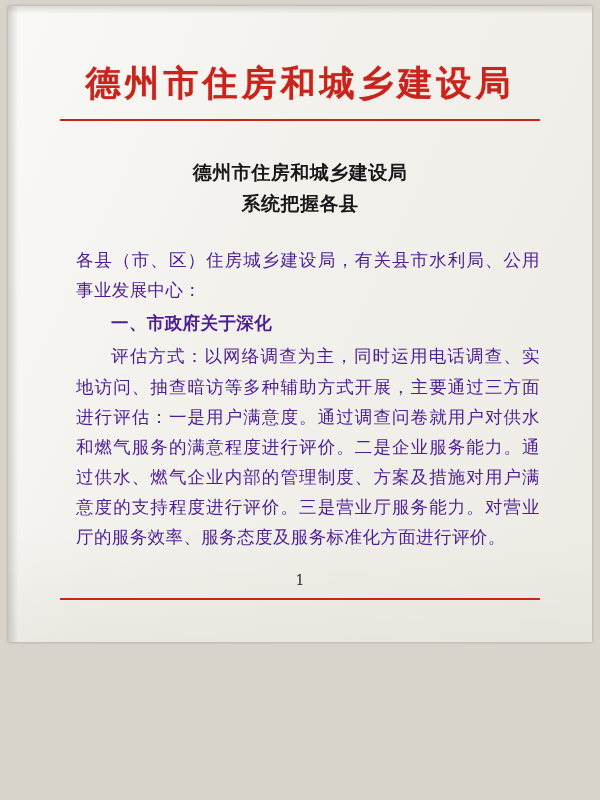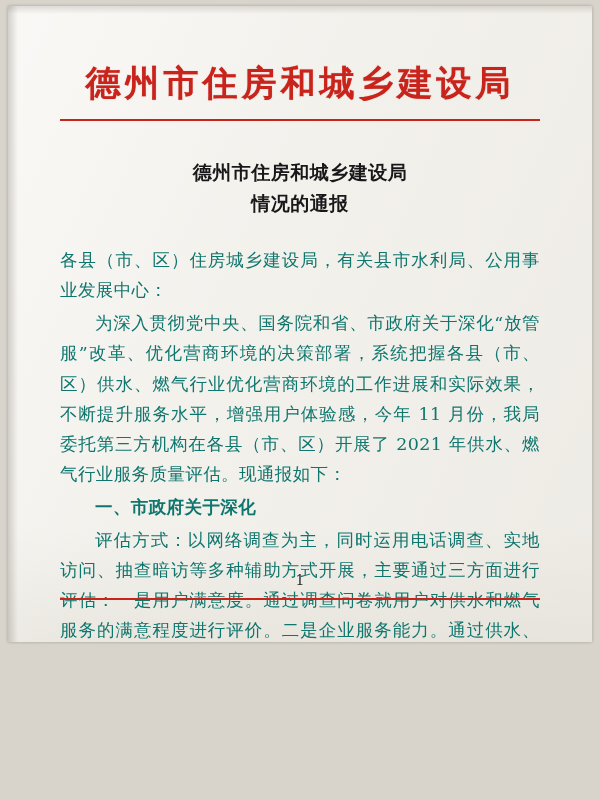--- a/index.html
+++ b/index.html
@@ -72,24 +72,25 @@
   }
   .doc-title .line {
     display: block;
   }
 
   
   .body-text {
     margin-top: 26px;
     font-size: 17.5px;
     line-height: 1.72;
-    color: #0f766e;
+    color: #4c1d95;
     letter-spacing: 0.4px;
     text-align: justify;
     font-family: "DejaVu Serif", "Liberation Serif", serif;
+    margin-left: 16px;
   }
   .body-text p {
     margin: 0 0 3px 0;
   }
   .indent {
     text-indent: 2em;
   }
   .section-head {
     font-weight: bold;
     text-indent: 2em;
@@ -135,26 +136,25 @@
   <div class="edge-shadow edge-left"></div>
   <div class="edge-shadow edge-top"></div>
 
   <div class="content">
 
     <div class="masthead">德州市住房和城乡建设局</div>
     <div class="red-rule"></div>
 
     <div class="doc-title">
       <span class="line">德州市住房和城乡建设局</span>
-      <span class="line">情况的通报</span>
+      <span class="line">系统把握各县</span>
     </div>
 
     <div class="body-text">
       <p>各县（市、区）住房城乡建设局，有关县市水利局、公用事业发展中心：</p>
-      <p class="indent">为深入贯彻党中央、国务院和省、市政府关于深化“放管服”改革、优化营商环境的决策部署，系统把握各县（市、区）供水、燃气行业优化营商环境的工作进展和实际效果，不断提升服务水平，增强用户体验感，今年 11 月份，我局委托第三方机构在各县（市、区）开展了 2021 年供水、燃气行业服务质量评估。现通报如下：</p>
       <p class="section-head">一、市政府关于深化</p>
       <p class="indent">评估方式：以网络调查为主，同时运用电话调查、实地访问、抽查暗访等多种辅助方式开展，主要通过三方面进行评估：一是用户满意度。通过调查问卷就用户对供水和燃气服务的满意程度进行评价。二是企业服务能力。通过供水、燃气企业内部的管理制度、方案及措施对用户满意度的支持程度进行评价。三是营业厅服务能力。对营业厅的服务效率、服务态度及服务标准化方面进行评价。</p>
     </div>
 
   </div>
 
   <div class="footer">
     <div class="page-number">1</div>
     <div class="bottom-rule"></div>
   </div>

